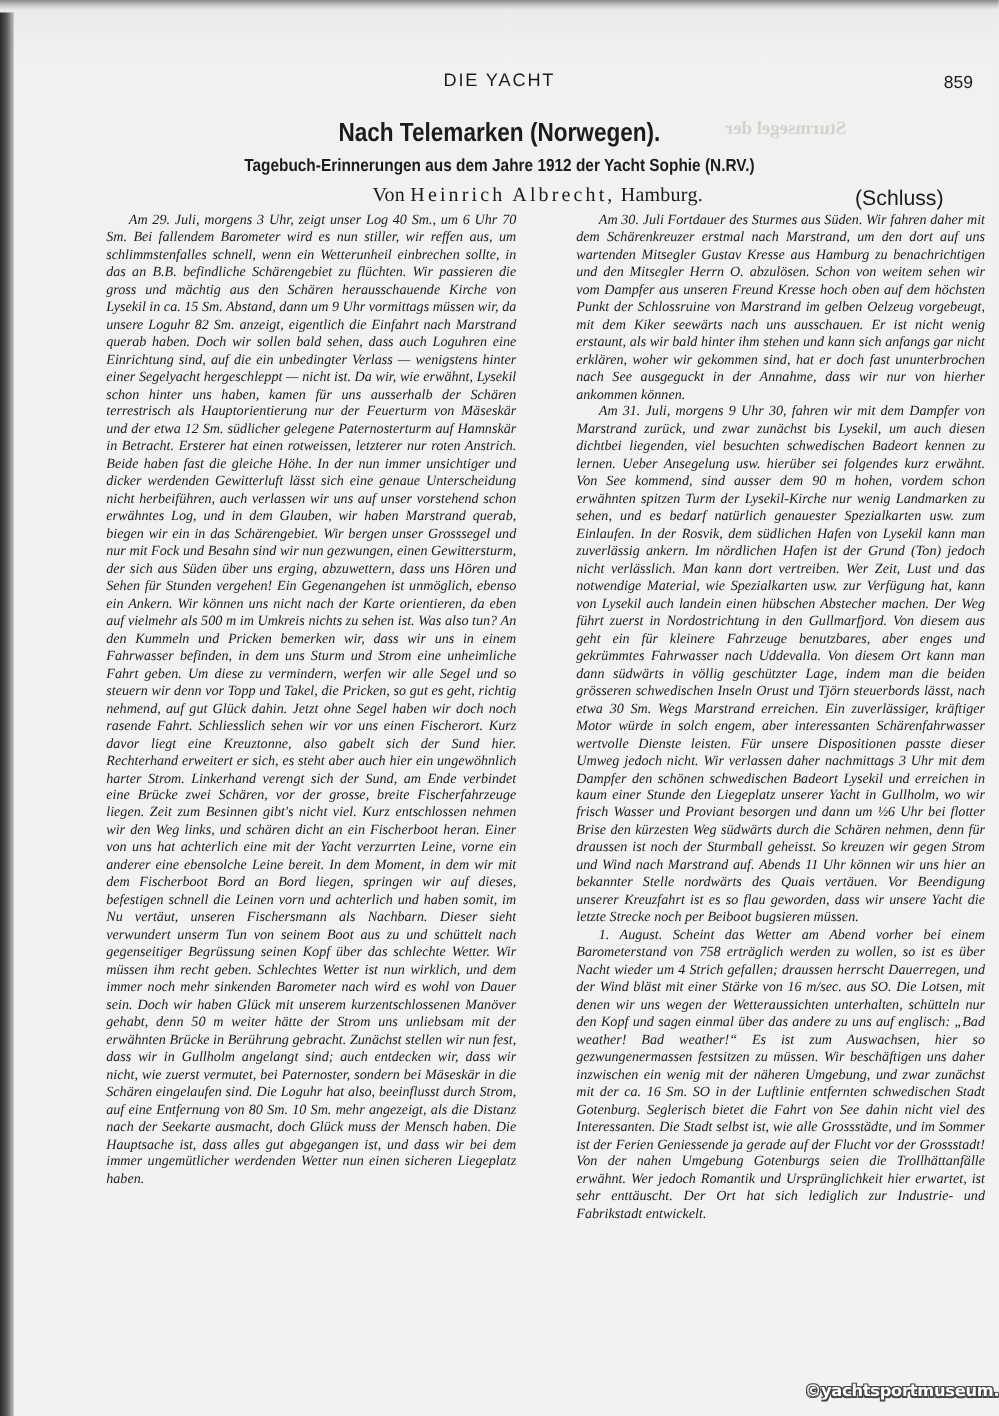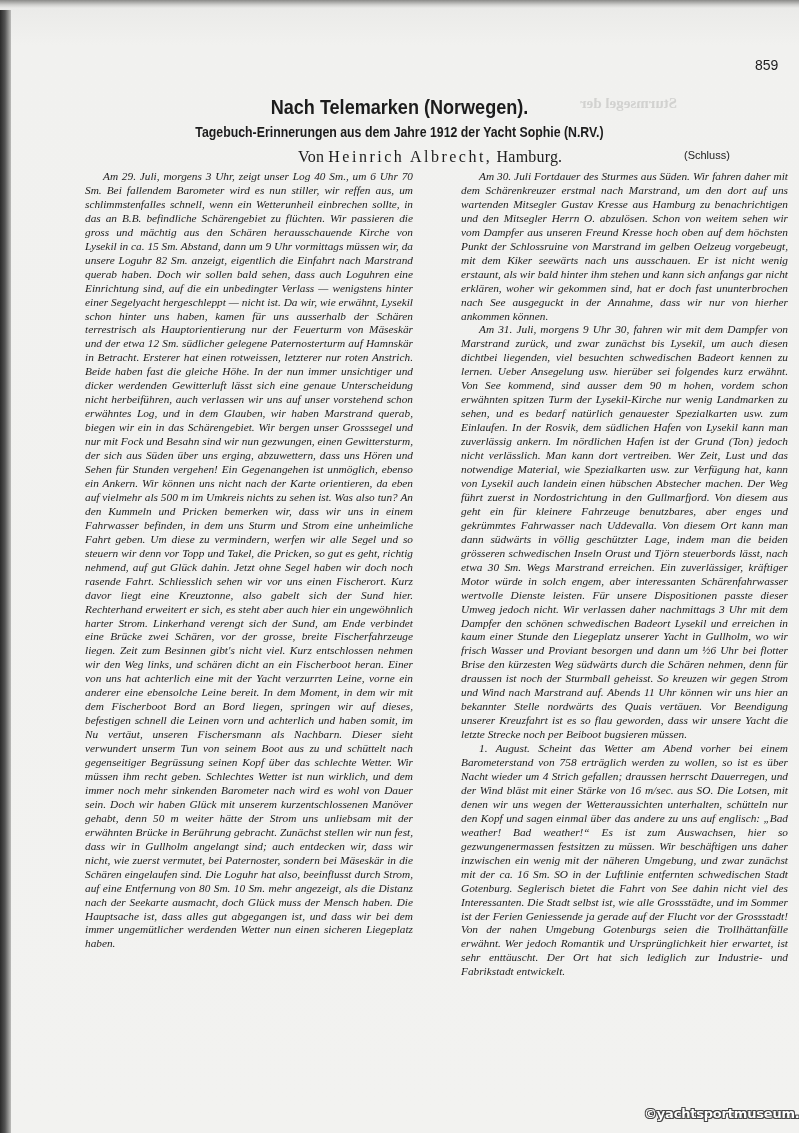--- a/index.html
+++ b/index.html
@@ -39,21 +39,21 @@
     position: absolute; top: 124px; left: 0; width: 799px; text-align: center;
     font-family: "Liberation Sans", "DejaVu Sans", sans-serif;
     font-weight: bold; font-size: 14px; transform: scaleX(0.88);
   }
   .byline {
     position: absolute; top: 148px; left: 298px;
     font-size: 16px; letter-spacing: 0.2px;
   }
   .byline .spaced { letter-spacing: 2.5px; }
   .continued {
-    position: absolute; top: 149px; left: 684px; font-size: 11px;
+    position: absolute; top: 149px; left: 684px; font-size: 17px;
     font-family: "Liberation Sans", "DejaVu Sans", sans-serif;
   }
   .bleed {
     position: absolute; top: 95px; left: 580px; font-size: 15px; color: #d2d2d0;
     font-weight: bold; transform: scaleX(-1);
   }
   .col {
     position: absolute; top: 170px; width: 328px;
     font-size: 11.3px; line-height: 13.95px; text-align: justify;
     hyphens: manual;
@@ -70,20 +70,21 @@
 </style>
 </head>
 <body>
 
 <div class="page">
   <div class="topshade"></div>
   <div class="leftedge"></div>
 
   <div class="bleed">Sturmsegel der</div>
 
+  <div class="running-head">DIE YACHT</div>
   <div class="page-number">859</div>
 
   <div class="title">Nach Telemarken (Norwegen).</div>
   <div class="subtitle">Tagebuch-Erinnerungen aus dem Jahre 1912 der Yacht Sophie (N.RV.)</div>
 
   <div class="byline">
     <span>Von</span>
     <span class="spaced">Heinrich Albrecht,</span>
     <span>Hamburg.</span>
   </div>

